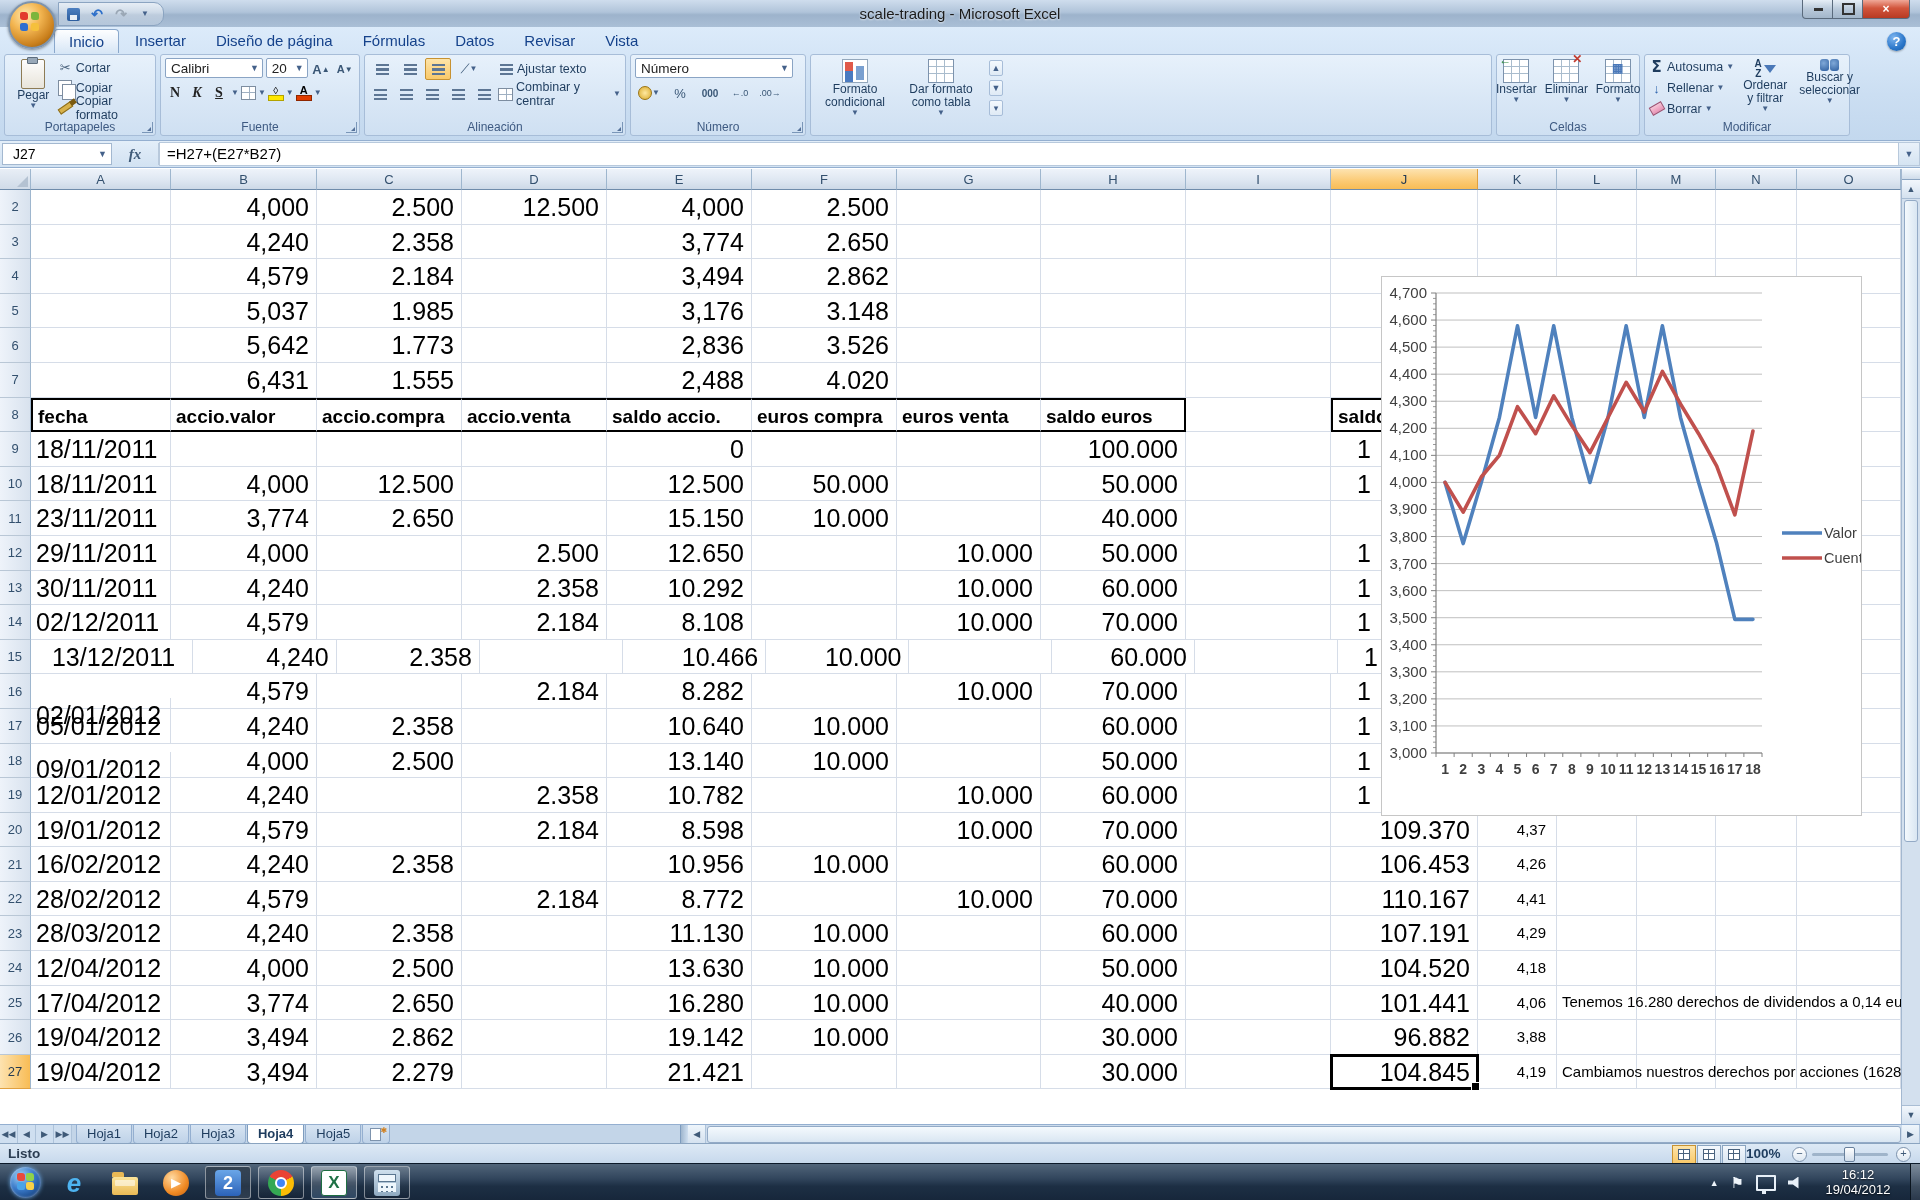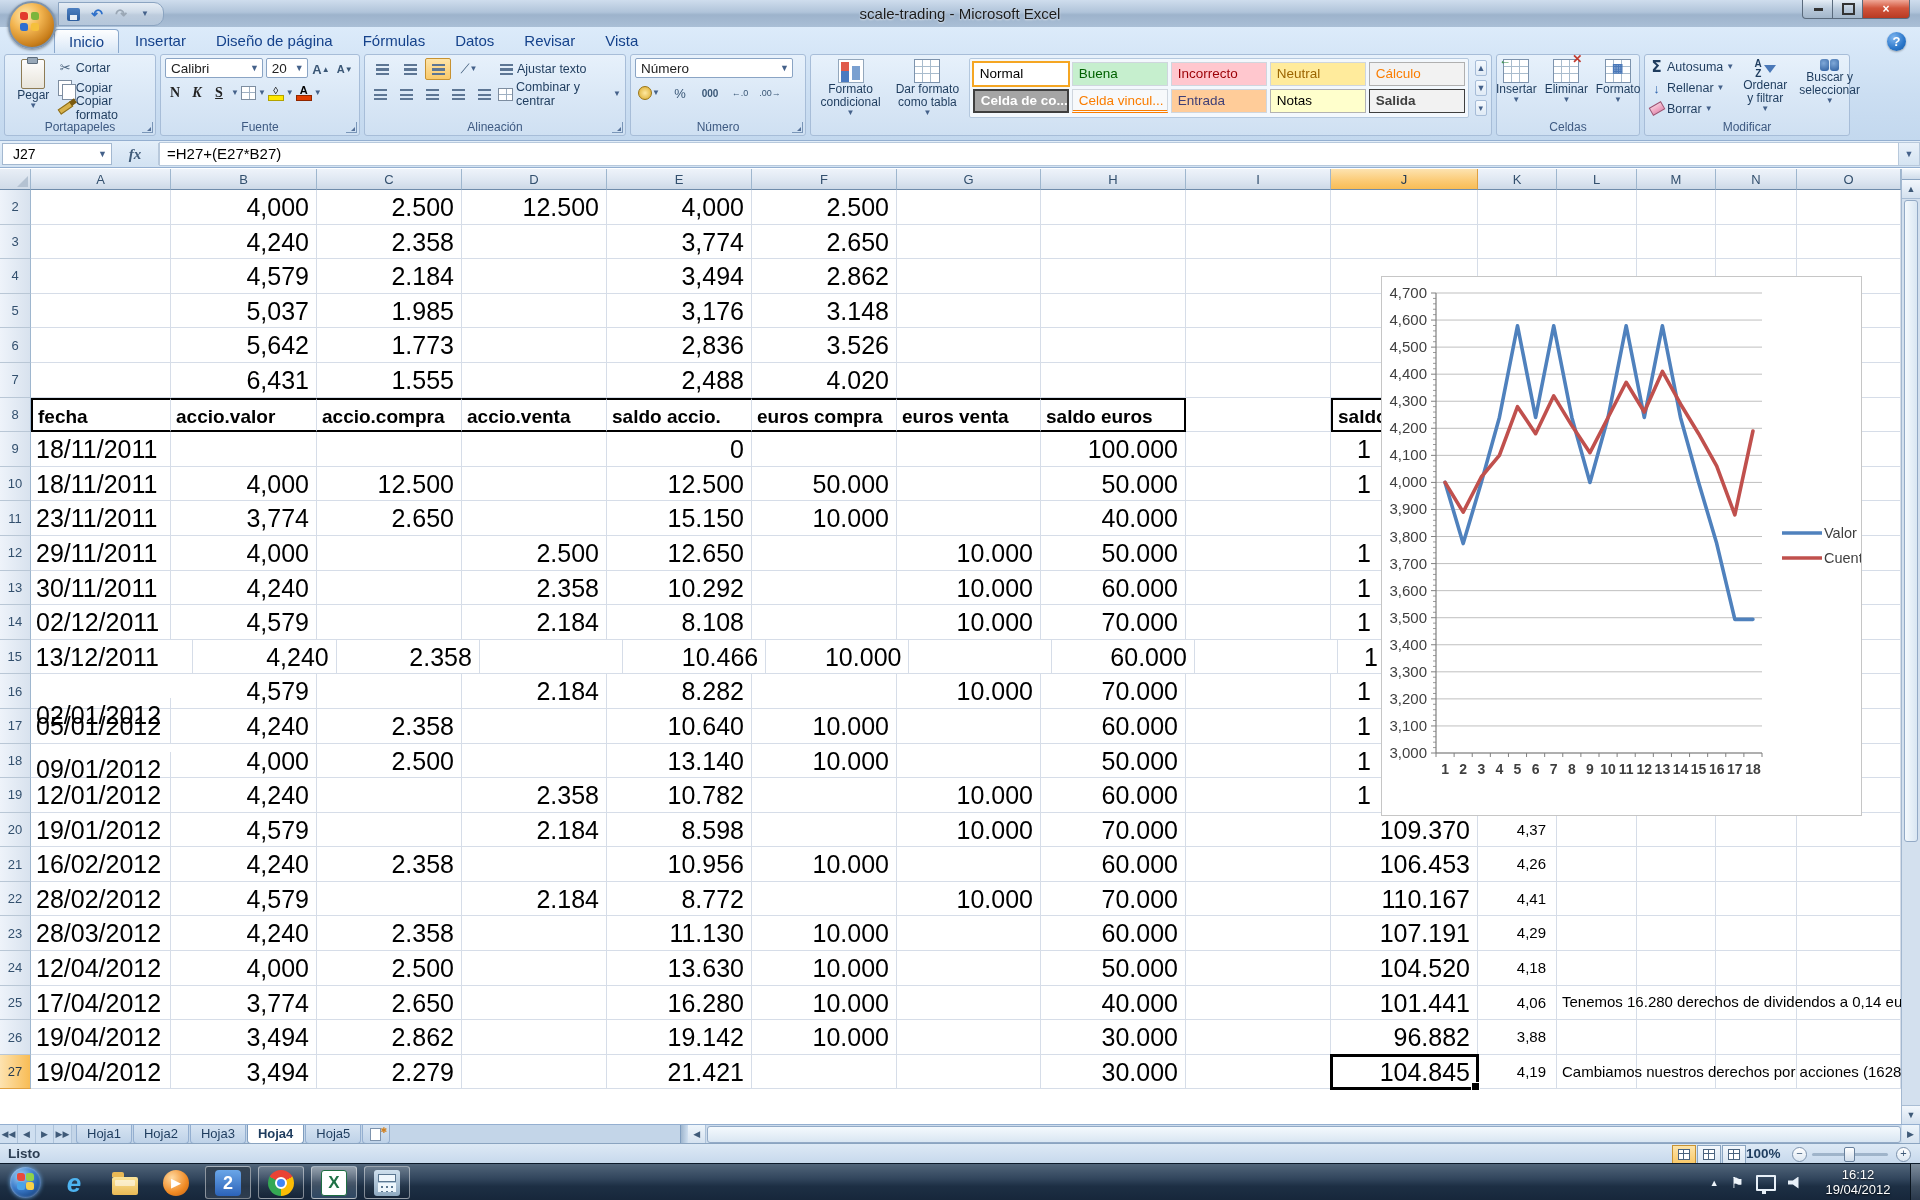--- a/index.html
+++ b/index.html
@@ -457,32 +457,20 @@
           <div class="bigbtn" style="width:74px;">
             <span class="cf-ic"></span>
             <span class="cap">Formato condicional</span>
             <span class="dd">▼</span>
           </div>
           <div class="bigbtn" style="width:78px;">
             <span class="tbl-ic"></span>
             <span class="cap">Dar formato como tabla</span>
             <span class="dd">▼</span>
           </div>
-          <div id="styles-gallery">
-              <div class="stylecell s0 sel">Normal</div>
-              <div class="stylecell s1">Buena</div>
-              <div class="stylecell s2">Incorrecto</div>
-              <div class="stylecell s3">Neutral</div>
-              <div class="stylecell s4">Cálculo</div>
-              <div class="stylecell s5">Celda de co...</div>
-              <div class="stylecell s6">Celda vincul...</div>
-              <div class="stylecell s7">Entrada</div>
-              <div class="stylecell s8">Notas</div>
-              <div class="stylecell s9">Salida</div>
-            </div>
           <div class="gal-arrows">
             <span>▲</span>
             <span>▼</span>
             <span>▾</span>
           </div>
         </div>
       </div>
 
       <div class="grp" style="width:144px;">
         <div class="grp-content" style="gap:2px;justify-content:center;">
@@ -824,21 +812,21 @@
             <span class="jpart">1</span>
           </div>
           <div class="cell kval" style="width: 79px; line-height: 34.6px;"></div>
           <div class="cell note" style="width: 80px; line-height: 34.6px;"></div>
           <div class="cell num" style="width: 79px; line-height: 34.6px;"></div>
           <div class="cell num" style="width: 81px; line-height: 34.6px;"></div>
           <div class="cell num" style="width: 104px; line-height: 34.6px;"></div>
         </div>
         <div class="grow" style="height: 34.6px;">
           <div class="rowhdr">15</div>
-          <div class="cell date" style="width: 164px; line-height: 34.6px;">13/12/2011</div>
+          <div class="cell date" style="width: 164px; line-height: 34.6px; text-align: center;">13/12/2011</div>
           <div class="cell num" style="width: 146px; line-height: 34.6px;">4,240</div>
           <div class="cell num" style="width: 145px; line-height: 34.6px;">2.358</div>
           <div class="cell num" style="width: 145px; line-height: 34.6px;"></div>
           <div class="cell num" style="width: 145px; line-height: 34.6px;">10.466</div>
           <div class="cell num" style="width: 145px; line-height: 34.6px;">10.000</div>
           <div class="cell num" style="width: 144px; line-height: 34.6px;"></div>
           <div class="cell num" style="width: 145px; line-height: 34.6px;">60.000</div>
           <div class="cell num" style="width: 145px; line-height: 34.6px;"></div>
           <div class="cell num" style="width: 147px; line-height: 34.6px;">
             <span class="jpart">1</span>

